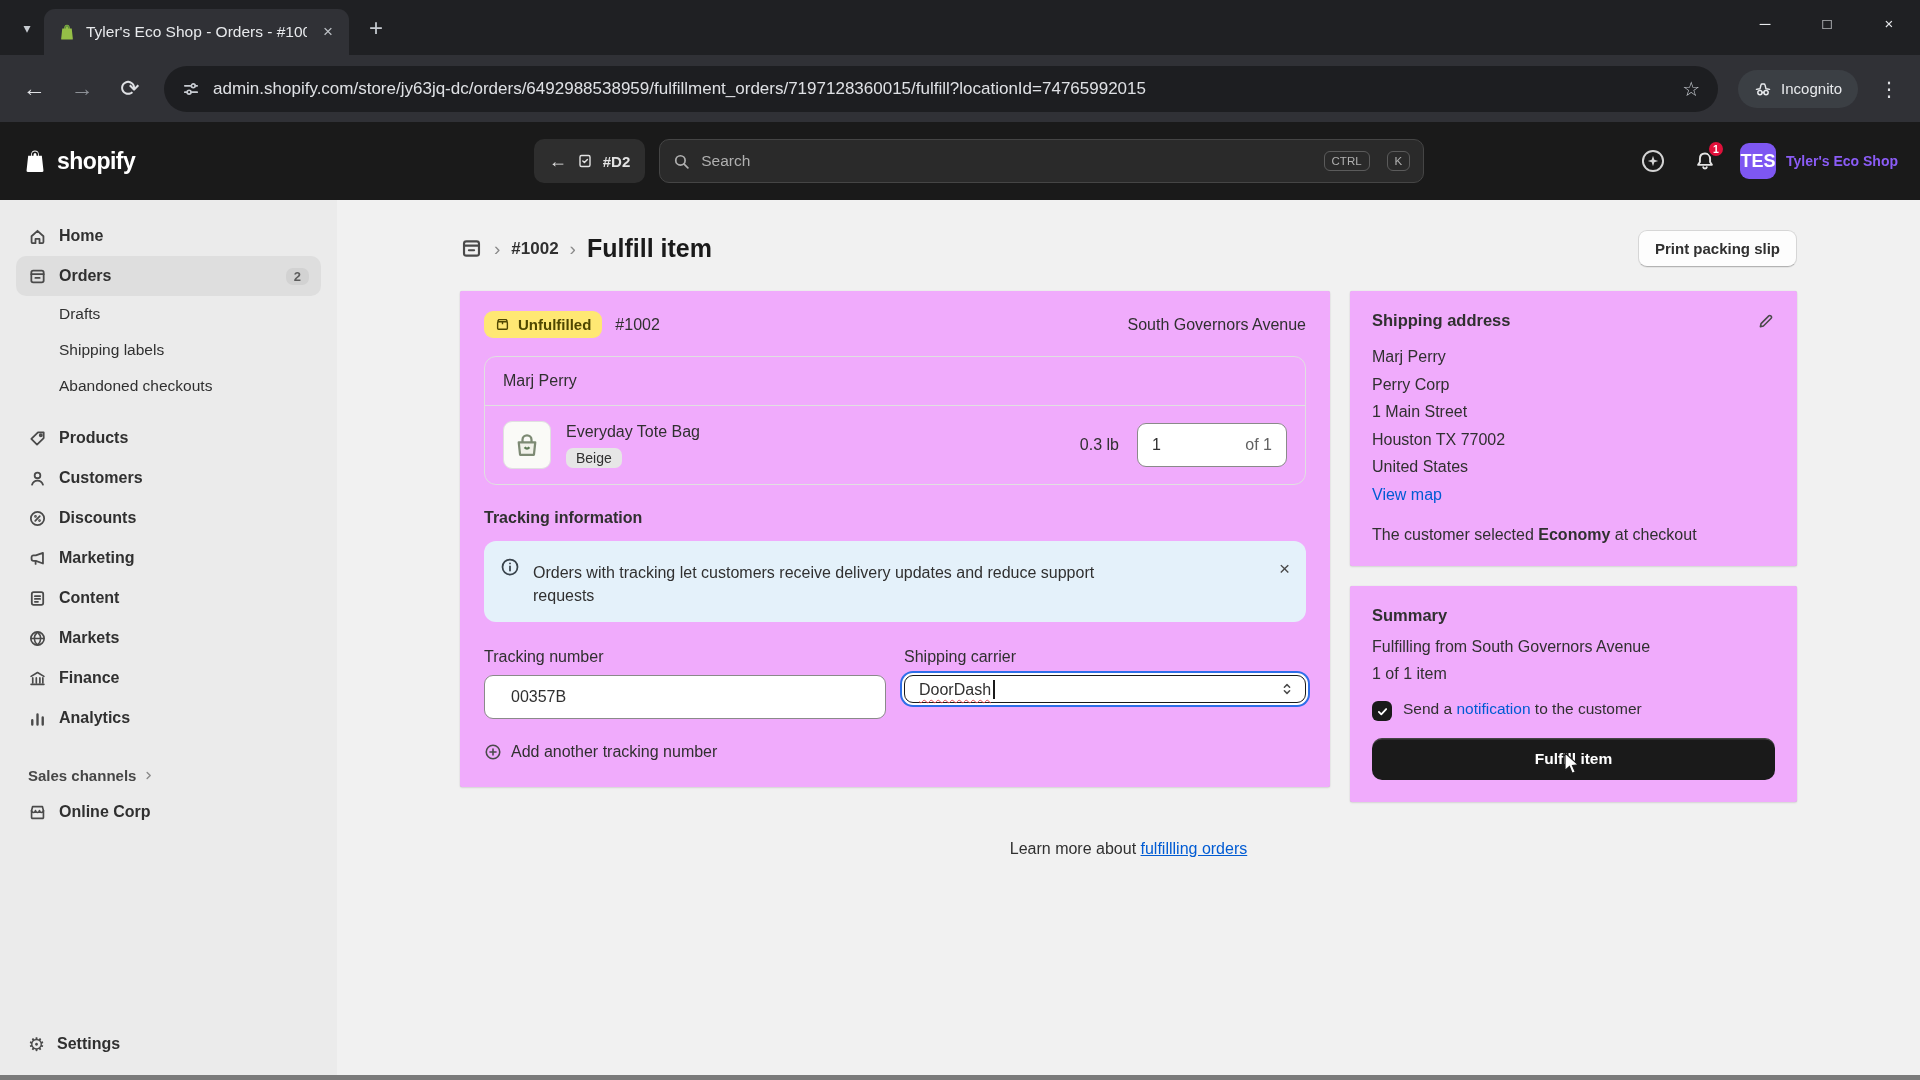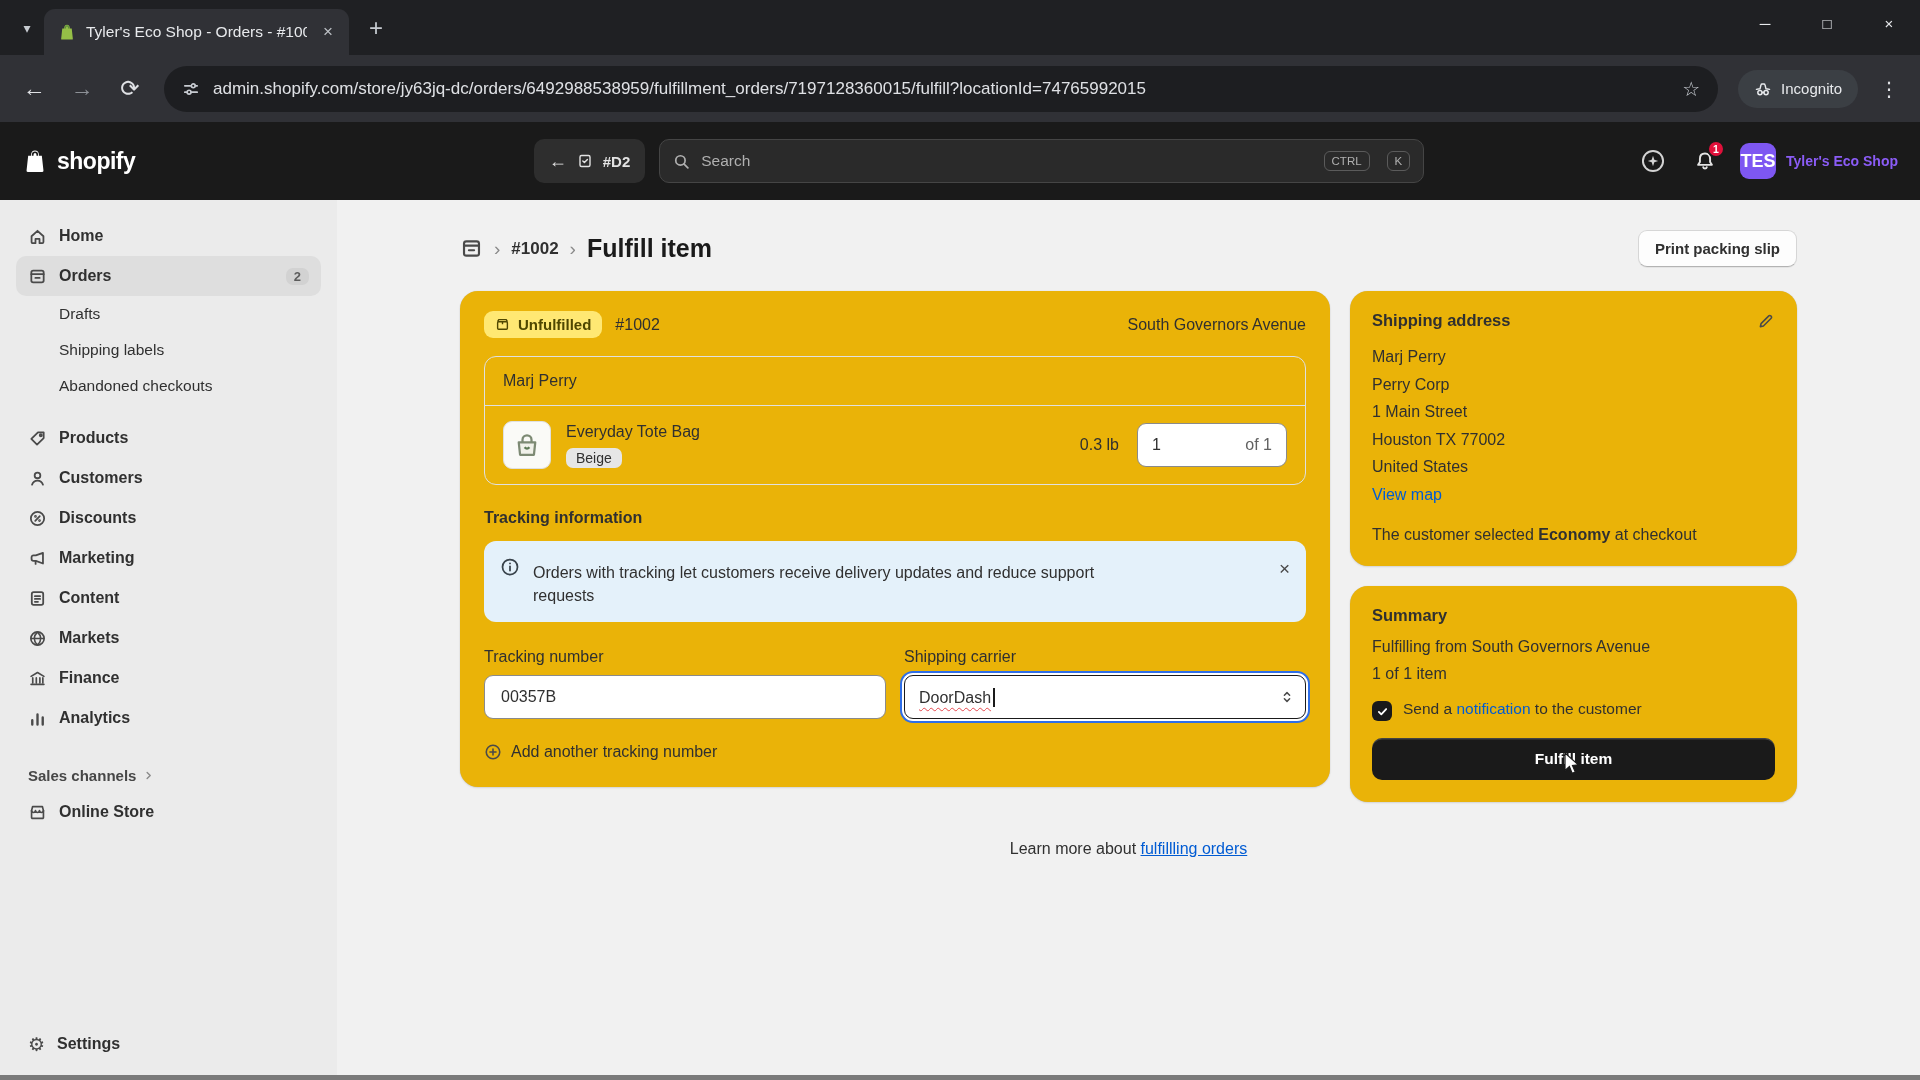--- a/index.html
+++ b/index.html
@@ -83,21 +83,21 @@
   .page-head { display:flex; align-items:center; margin-bottom:24px; }
   .crumb-icon { color:#4a4a4a; }
   .crumb-sep { color:#8a8a8a; font-size:19px; margin:0 11px; line-height:1; }
   .crumb-link { font-size:17px; font-weight:600; color:#303030; }
   .page-title { font-size:25px; font-weight:700; color:#1a1a1a; }
   .print-btn { margin-left:auto; background:#fdfdfd; border:1px solid #d6d6d6; border-bottom-color:#b3b3b3;
     border-radius:9px; padding:9px 16px; font-size:15px; font-weight:600; color:#303030;
     box-shadow:0 1px 0 rgba(0,0,0,.05); cursor:pointer; font-family:inherit; }
 
   .columns { display:grid; grid-template-columns:870px 447px; gap:20px; align-items:start; }
-  .card { background:#eab308; border-radius:18px; box-shadow:0 1px 2px rgba(0,0,0,.11), 0 0 1px rgba(0,0,0,.18); }
+  .card { background:#f0abfc; border-radius:2px; box-shadow:0 1px 2px rgba(0,0,0,.11), 0 0 1px rgba(0,0,0,.18); }
   .main-card { padding:20px 24px 26px; }
 
   .status-row { display:flex; align-items:center; gap:13px; margin-bottom:18px; }
   .badge-yellow { display:inline-flex; align-items:center; gap:8px; background:#ffe873; color:#4f4700;
     border-radius:9px; padding:5px 11px; font-size:15px; font-weight:600; }
   .order-num { font-size:16px; color:#303030; }
   .location { margin-left:auto; font-size:16px; color:#303030; }
 
   .item-box { border:1px solid #e0e0e0; border-radius:12px; margin-bottom:24px; }
   .item-box-head { padding:15px 18px; border-bottom:1px solid #e0e0e0; font-size:16px; color:#303030; }
@@ -116,23 +116,23 @@
   .tracking-head { font-size:16px; font-weight:700; color:#303030; margin-bottom:14px; }
 
   .banner { background:#e4f1fa; border-radius:12px; padding:15px 16px; display:flex; gap:13px; margin-bottom:26px; }
   .banner-ic { color:#39434b; margin-top:1px; }
   .banner-title { font-size:16px; font-weight:700; color:#2b2f33; }
   .banner-body { font-size:16px; color:#303030; margin-top:5px; line-height:1.45; max-width:600px; }
   .banner-close { margin-left:auto; color:#4a4a4a; font-size:19px; line-height:1; align-self:flex-start; margin-top:3px; }
 
   .form-grid { display:grid; grid-template-columns:1fr 1fr; gap:18px; }
   .field-label { font-size:16px; color:#303030; margin-bottom:9px; }
-  .text-input { width:100%; height:44px; border:1px solid #8a8a8a; border-radius:9px; padding:0 16px;
+  .text-input { width:100%; height:44px; border:1px solid #8a8a8a; border-radius:9px; padding:0 26px;
     font-size:16px; color:#303030; font-family:inherit; background:#fff; }
-  .select { height:44px; border:1.5px solid #1a1a1a; border-radius:9px; background:#fff; display:flex;
+  .select { height:28px; border:1.5px solid #1a1a1a; border-radius:9px; background:#fff; display:flex;
     align-items:center; justify-content:space-between; padding:0 11px 0 14px; font-size:16px; color:#303030;
     box-shadow:0 0 0 2px #fff, 0 0 0 4px #2e6ee8; cursor:pointer; }
   .wavy { text-decoration:underline; text-decoration-style:wavy; text-decoration-color:#e5484d;
     text-decoration-thickness:1px; text-underline-offset:4px; }
   .caret { display:inline-block; width:1.5px; height:19px; background:#1a1a1a; margin-left:2px; vertical-align:-4px; }
   .updown { color:#4a4a4a; }
   .add-tracking { display:flex; align-items:center; gap:9px; margin-top:24px; font-size:16px; color:#303030; cursor:pointer; }
   .add-tracking .ic { color:#4a4a4a; }
 
   .side { display:flex; flex-direction:column; gap:20px; }
@@ -384,21 +384,21 @@
           </svg>
         </span>
     </div>
     <div class="nav-item">
       <span class="ic">
           <svg width="19" height="19" viewBox="0 0 16 16" fill="none" stroke="currentColor" stroke-width="1.4" stroke-linecap="round" stroke-linejoin="round">
             <path d="M3 6.4 3.9 3h8.2L13 6.4M3 6.4v5.8a.8.8 0 0 0 .8.8h8.4a.8.8 0 0 0 .8-.8V6.4"></path>
             <path d="M3 6.4c0 .9.7 1.6 1.65 1.6.9 0 1.65-.7 1.65-1.6 0 .9.75 1.6 1.7 1.6.9 0 1.65-.7 1.65-1.6 0 .9.75 1.6 1.7 1.6.9 0 1.65-.7 1.65-1.6"></path>
           </svg>
         </span>
-      <span>Online Store</span>
+      <span>Online Corp</span>
     </div>
 
 
     <div class="settings-item">
       <span class="gear-glyph">⚙</span>
       <span>Settings</span>
     </div>
   </nav>
 
   <main class="main">

